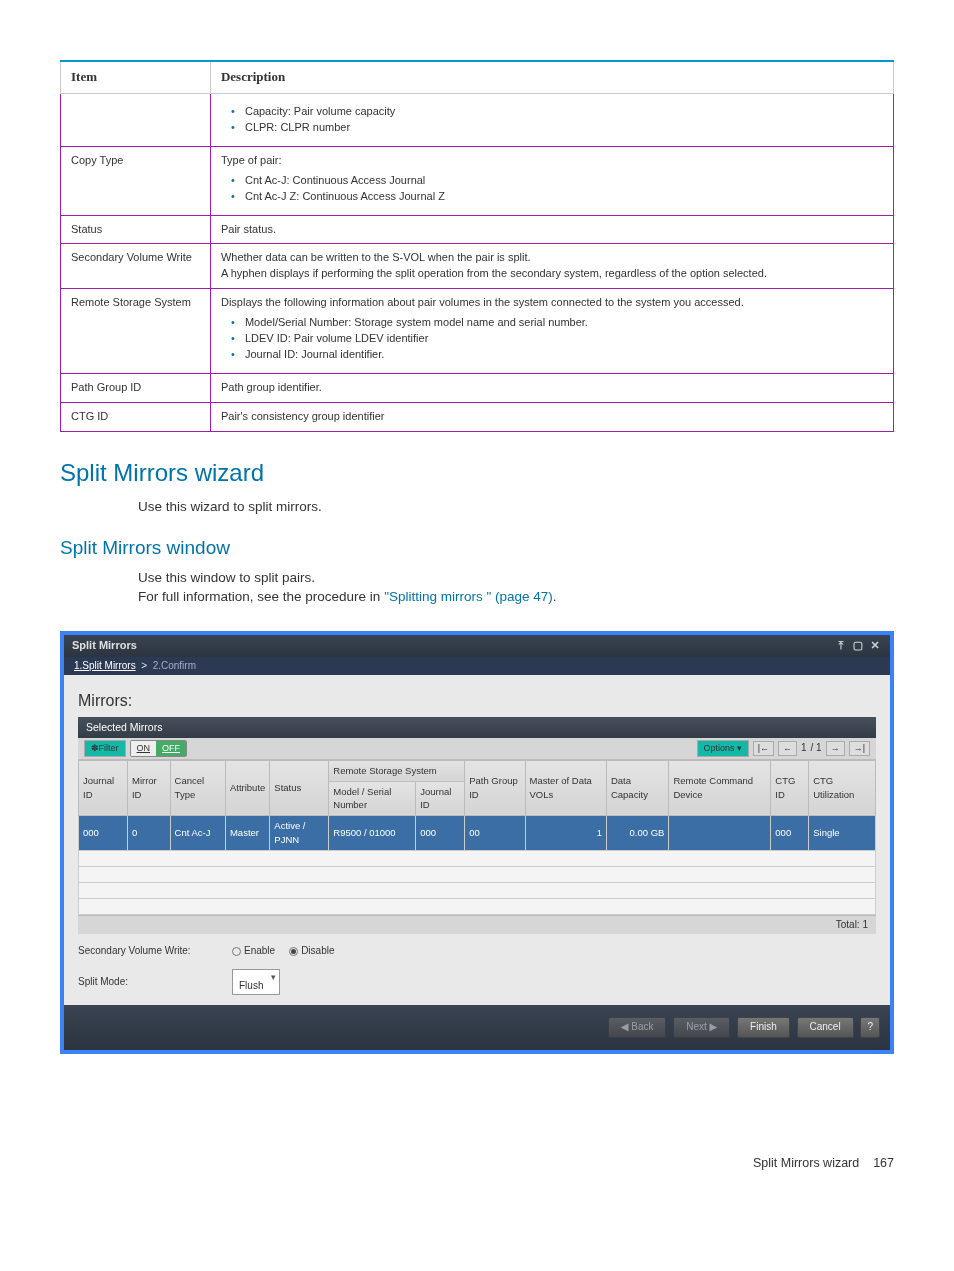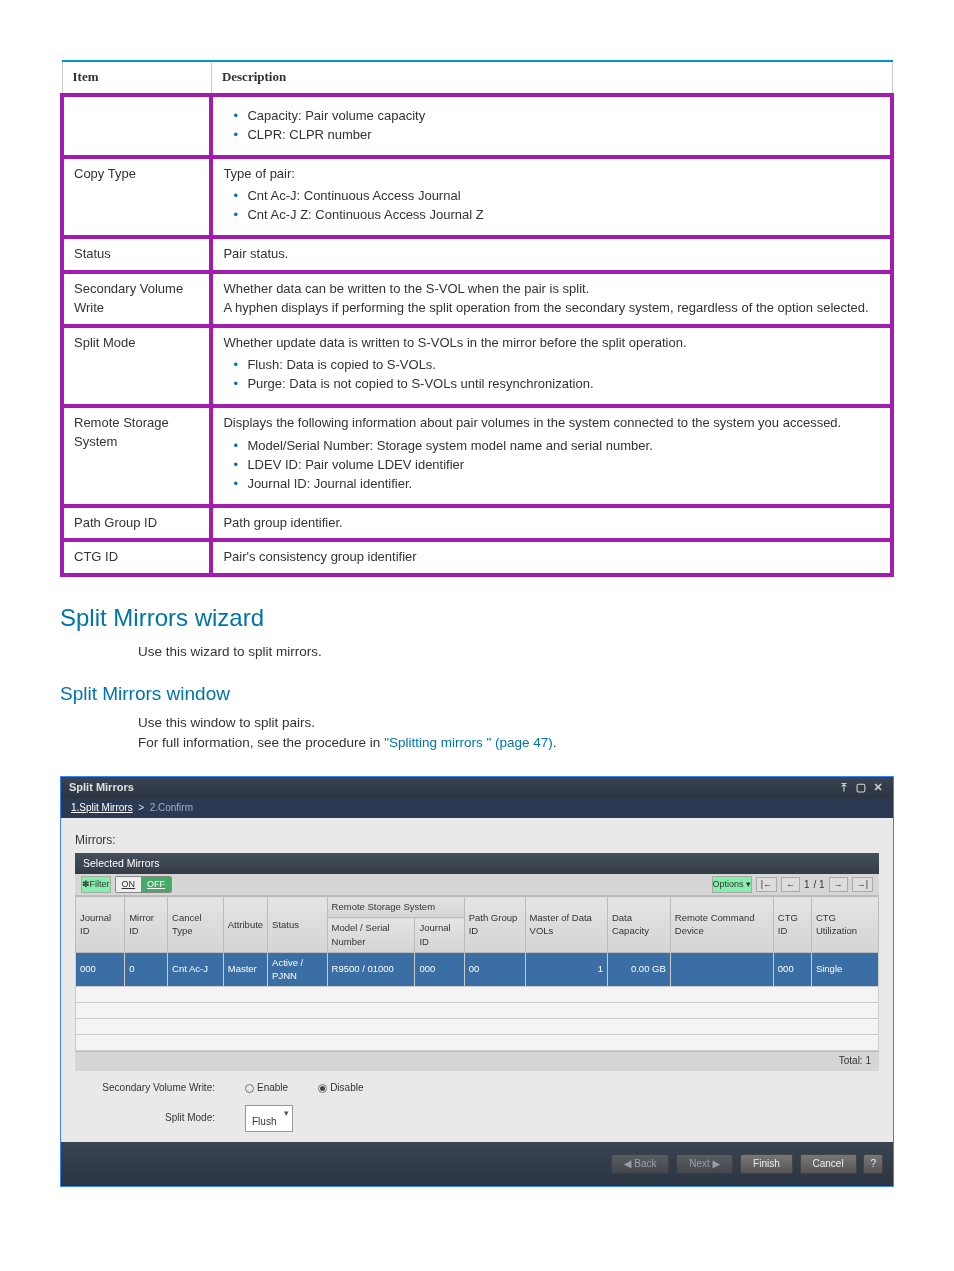--- a/index.html
+++ b/index.html
@@ -20,24 +20,24 @@
   .doc-table th {
     text-align: left;
     font-weight: bold;
     border: 1px solid #ccc;
     border-top: 2px solid #0096d6;
     padding: 6px 10px;
     font-size: 13px;
     font-family: Liberation Serif, serif;
   }
   .doc-table td {
-    border: 4px solid #a21caf;
+    border: 1px solid #a21caf;
     padding: 6px 10px;
     vertical-align: top;
-    font-size: 13px;
+    font-size: 11px;
   }
   .doc-table td:first-child { width: 18%; }
   .bullets { list-style: none; padding-left: 10px; margin: 4px 0; }
   .bullets li::before {
     content: "•";
     color: #0073a8;
     display: inline-block;
     width: 14px;
   }
   h1.section {
@@ -58,21 +58,21 @@
   .footer {
     font-size: 12.5px;
     text-align: right;
     margin-top: 100px;
     color: #333;
   }
 
   
   .wizard {
     margin-top: 24px;
-    border: 1px solid #3b82f6;
+    border: 4px solid #3b82f6;
     font-size: 10px;
     background: #2b3440;
     color: #e0e0e0;
     position: relative;
   }
   .wizard .titlebar {
     background: linear-gradient(#3a4452,#2b3440);
     padding: 3px 8px;
     font-size: 11px;
     font-weight: bold;
@@ -88,21 +88,21 @@
     font-size: 10px;
   }
   .wizard .breadcrumb .active { color: #fff; text-decoration: underline; }
   .wizard .breadcrumb .inactive { color: #aac; }
   .wizard .content {
     background: #e9e9e9;
     color: #333;
     padding: 10px 14px 6px 14px;
   }
   .wizard .instr { font-size: 10px; margin-bottom: 14px; color:#333;}
-  .wizard .label { font-size: 12px; margin: 4px 0; color:#333;}
+  .wizard .label { font-size: 16px; margin: 4px 0; color:#333;}
   .panel-head {
     background: linear-gradient(#46505c,#333c46);
     color: #fff;
     padding: 3px 8px;
     font-size: 10.5px;
   }
   .filterbar {
     background: #d6d6d6;
     border-bottom: 1px solid #bbb;
     padding: 2px 6px;
@@ -113,21 +113,21 @@
   }
   .filterbar .left { display:flex; align-items:center; gap:4px;}
   .filterbar .toggle {
     display:inline-flex; border:1px solid #888; border-radius:2px; overflow:hidden;
   }
   .filterbar .toggle span { padding:1px 6px; font-size:9px;text-decoration:underline; }
   .filterbar .toggle .on { background:#eee; }
   .filterbar .toggle .off { background:#4a6; color:#fff;}
   .filterbar .right { display:flex; align-items:center; gap:4px;}
   .opt-btn {
-    background:#86efac;border:1px solid #aaa;padding:1px 0;font-size:9px;
+    background:#14b8a6;border:1px solid #aaa;padding:1px 6px;font-size:9px;
   }
   .nav-btn {
     background:#ddd;border:1px solid #aaa;padding:0 4px;font-size:9px;
   }
   .grid-wrap { background:#fff; }
   .grid {
     width:100%; border-collapse:collapse; font-size:9.5px;
   }
   .grid th {
     background: linear-gradient(#e4e4e4,#d4d4d4);
@@ -145,21 +145,21 @@
     height: 16px;
   }
   .grid tr.selrow td {
     background:#3a6ea5; color:#fff;
   }
   .grid tr.empty td { background:#f4f4f4;}
   .totalbar {
     background:#d6d6d6; border-top:1px solid #bbb;
     text-align:right; padding:2px 8px; font-size:10px;
   }
-  .formrow { display:flex; align-items:center; gap:30px; margin:10px 0 4px 0; font-size:10px;text-align:right;}
+  .formrow { display:flex; align-items:center; gap:14px; margin:10px 0 4px 0; font-size:10px;}
   .formrow .lbl { min-width:140px;}
   .radio-dot { display:inline-block; width:9px;height:9px;border:1px solid #777;border-radius:50%;vertical-align:middle;margin-right:3px;position:relative;}
   .radio-dot.checked::after{content:"";width:5px;height:5px;background:#444;border-radius:50%;position:absolute;top:1px;left:1px;}
   .select {
     border:1px solid #999;background:#fff;padding:9px 16px 1px 6px;font-size:10px;position:relative;display:inline-block;
   }
   .select::after{content:"▾";position:absolute;right:4px;top:1px;font-size:9px;color:#555;}
   .wizard-footer {
     background: linear-gradient(#3a4452,#2b3440);
     padding:12px 10px;
@@ -210,30 +210,20 @@
     </tr>
     <tr>
       <td>Status</td>
       <td>Pair status.</td>
     </tr>
     <tr>
       <td>Secondary Volume Write</td>
       <td>
         <div>Whether data can be written to the S-VOL when the pair is split.</div>
         <div>A hyphen displays if performing the split operation from the secondary system, regardless of the option selected.</div>
-      </td>
-    </tr>
-    <tr>
-      <td>Split Mode</td>
-      <td>
-        <div>Whether update data is written to S-VOLs in the mirror before the split operation.</div>
-        <ul class="bullets">
-          <li>Flush: Data is copied to S-VOLs.</li>
-          <li>Purge: Data is not copied to S-VOLs until resynchronization.</li>
-        </ul>
       </td>
     </tr>
     <tr>
       <td>Remote Storage System</td>
       <td>
         <div>Displays the following information about pair volumes in the system connected to the system you accessed.</div>
         <ul class="bullets">
           <li>Model/Serial Number: Storage system model name and serial number.</li>
           <li>LDEV ID: Pair volume LDEV identifier</li>
           <li>Journal ID: Journal identifier.</li>

